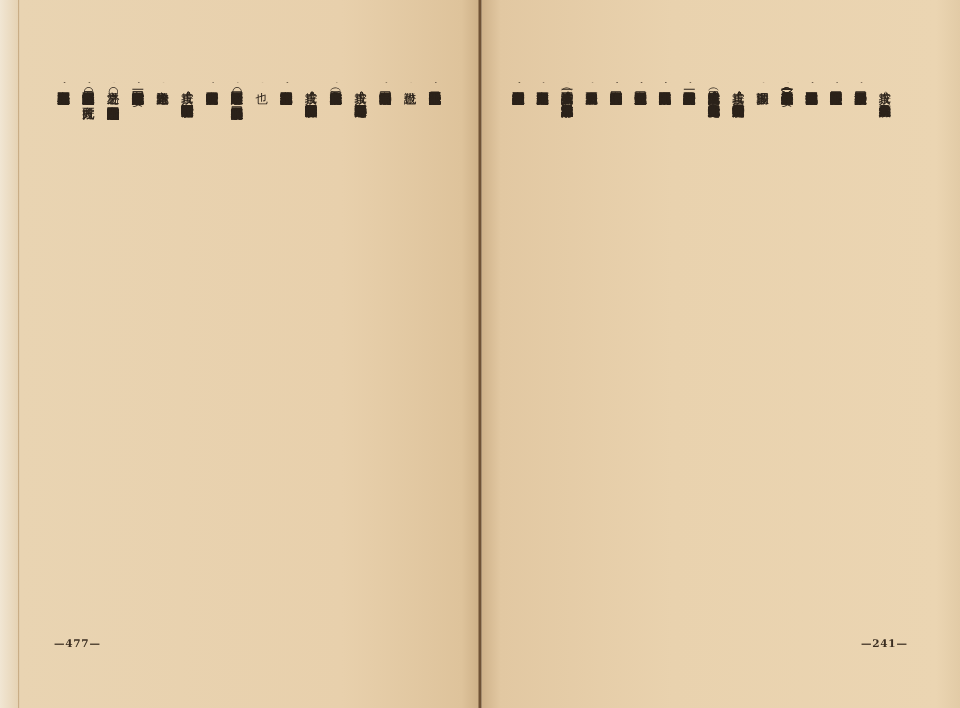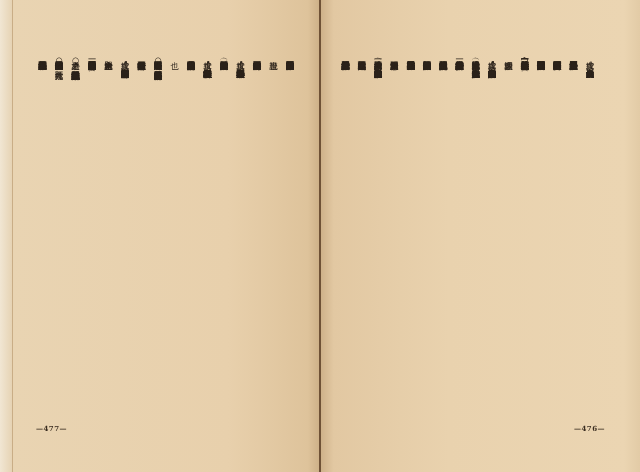--- a/index.html
+++ b/index.html
@@ -133,14 +133,14 @@
     <div class="col">聲嘶者<span class="p">。</span>若咳嗽治則數日自愈<span class="p">。</span>不與<span class="p">。</span>亦可<span class="p">。</span>聲嘶者<span class="p">。</span>痰飲之變也<span class="p">。</span></div>
     <div class="col">求真按　喉啞而聲嘶者<span class="p">。</span>若咳嗽治則數日自愈者<span class="p">。</span>有之<span class="p">。</span>亦有咳嗽治而聲嘶依然者<span class="p">。</span>必不可不變者<span class="p">。</span>僅此證而輕</div>
     <div class="col">餘證即本方之主治也<span class="p">。</span></div>
     <div class="col">藥徵方意解本方條曰<span class="p">。</span>易簡方<span class="p">。</span>加生姜七片<span class="p">。</span>大棗一枚<span class="p">。</span>故名七氣湯<span class="p">。</span>局方亦同<span class="p">。</span>金匱曰<span class="p">。</span>婦人咽中如有炙臠<span class="p">。</span>半夏厚</div>
     <div class="col">朴湯主之<span class="p">。</span>○易簡方治喜怒悲思憂恐驚之氣<span class="p">。</span>結成痰涎<span class="p">。</span>狀如破絮<span class="p">。</span>或如梅核<span class="p">。</span>在咽喉之間<span class="p">。</span>咯不出<span class="p">。</span>嚥不下<span class="p">。</span>此七氣</div>
     <div class="col">之所為也<span class="p">。</span>或中脘痞滿<span class="p">。</span>氣舒不快<span class="p">。</span>或痰涎壅盛<span class="p">。</span>上氣喘急<span class="p">。</span>或者痰飲<span class="p">。</span>因而嘔逆惡心<span class="p">。</span>並宜服之云云<span class="p">。</span>○按此方既可</div>
     <div class="col">用於中脘痞滿<span class="p">。</span>是以手按<span class="p">。</span>心下覺痛<span class="p">。</span>上迫胸中<span class="p">。</span>氣舒不暢<span class="p">。</span>鬱悶多慮之證<span class="p">。</span>此心下覺痛<span class="p">。</span>但非可用本方<span class="p">。</span>須苦味證<span class="p">。</span>又非</div>
   </div>
 
   <div class="page-number left-num">—477—</div>
-  <div class="page-number right-num">—476—</div>
+  <div class="page-number right-num">—241—</div>
 </div>
 
 </body></html>

